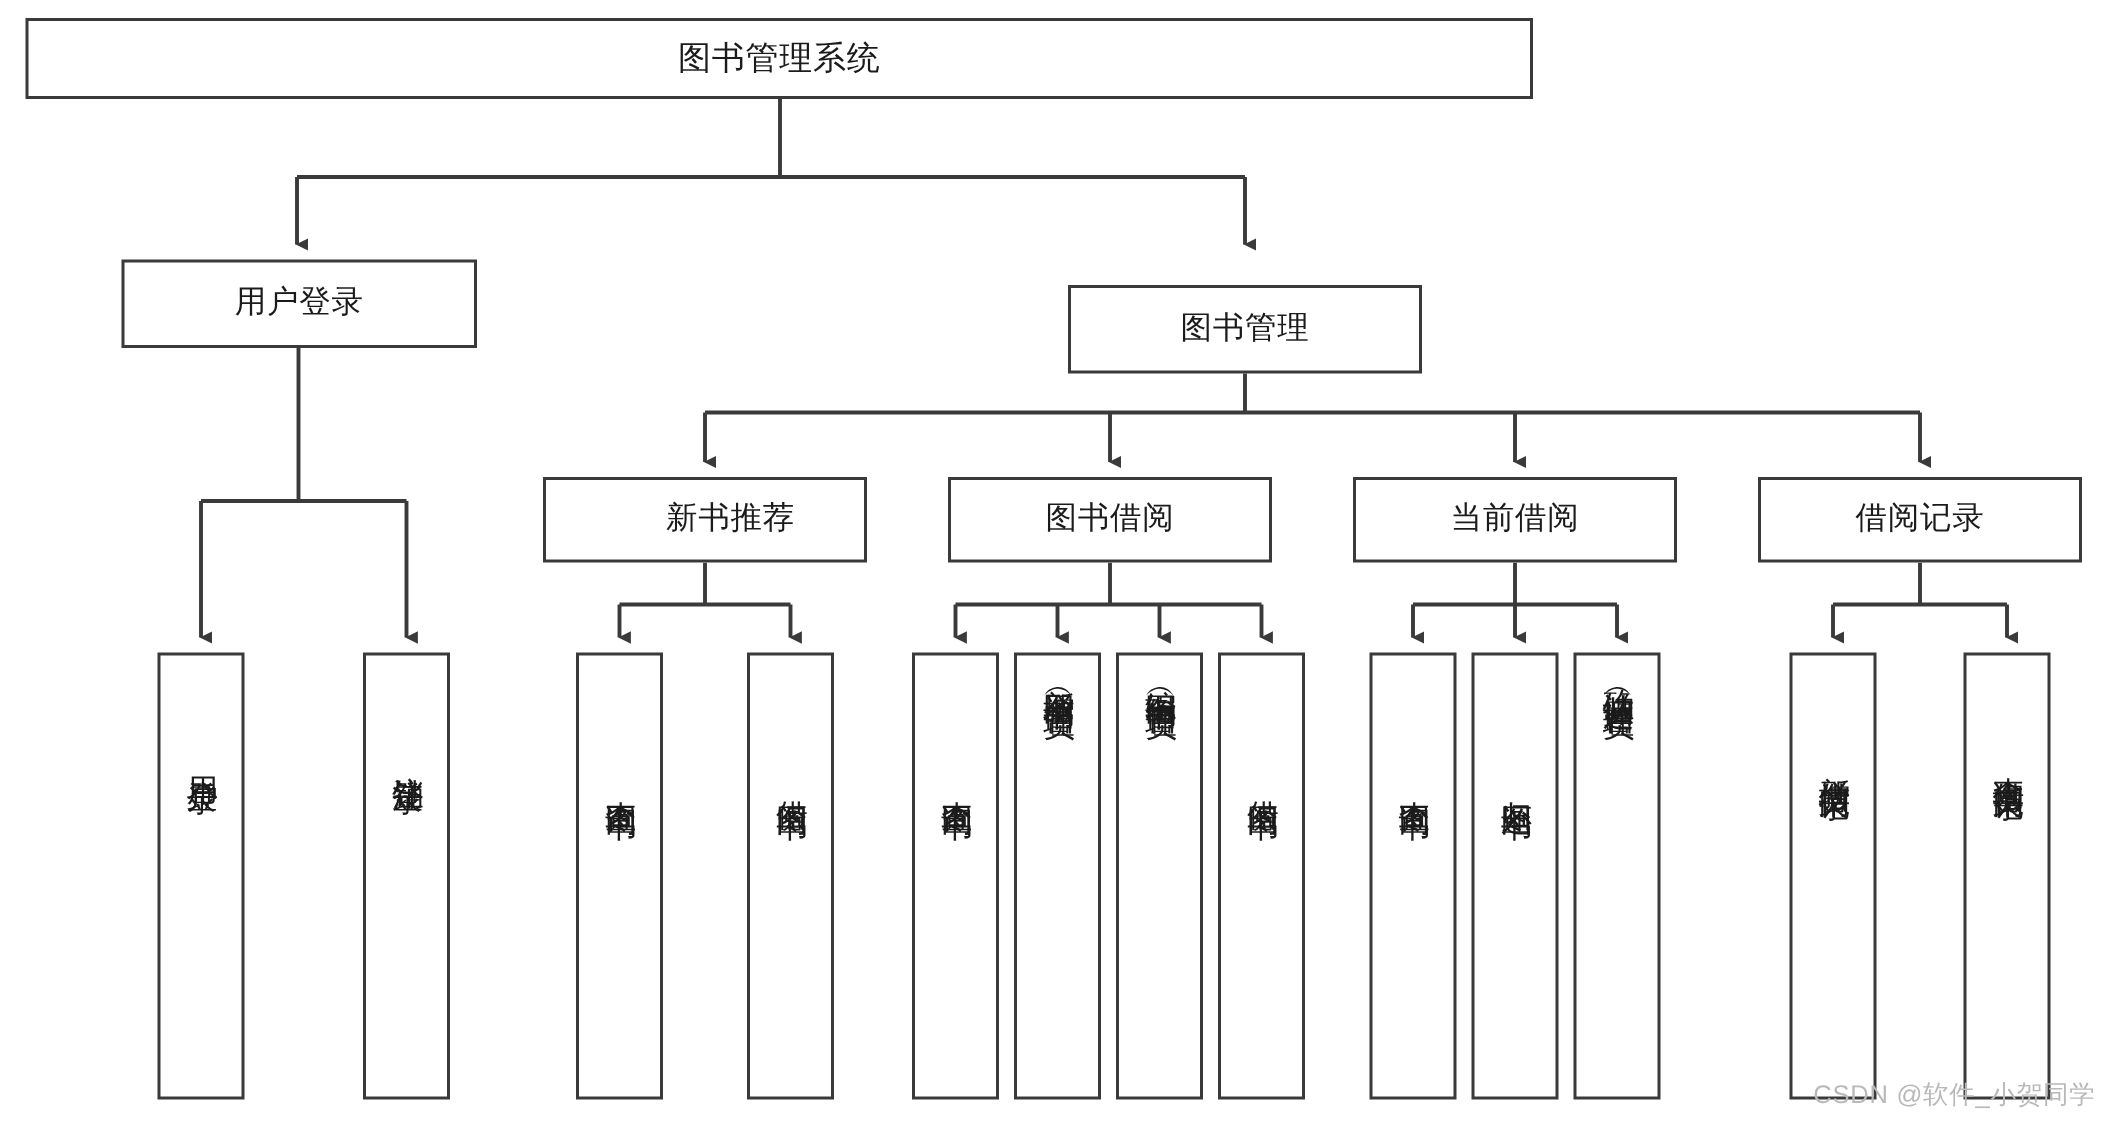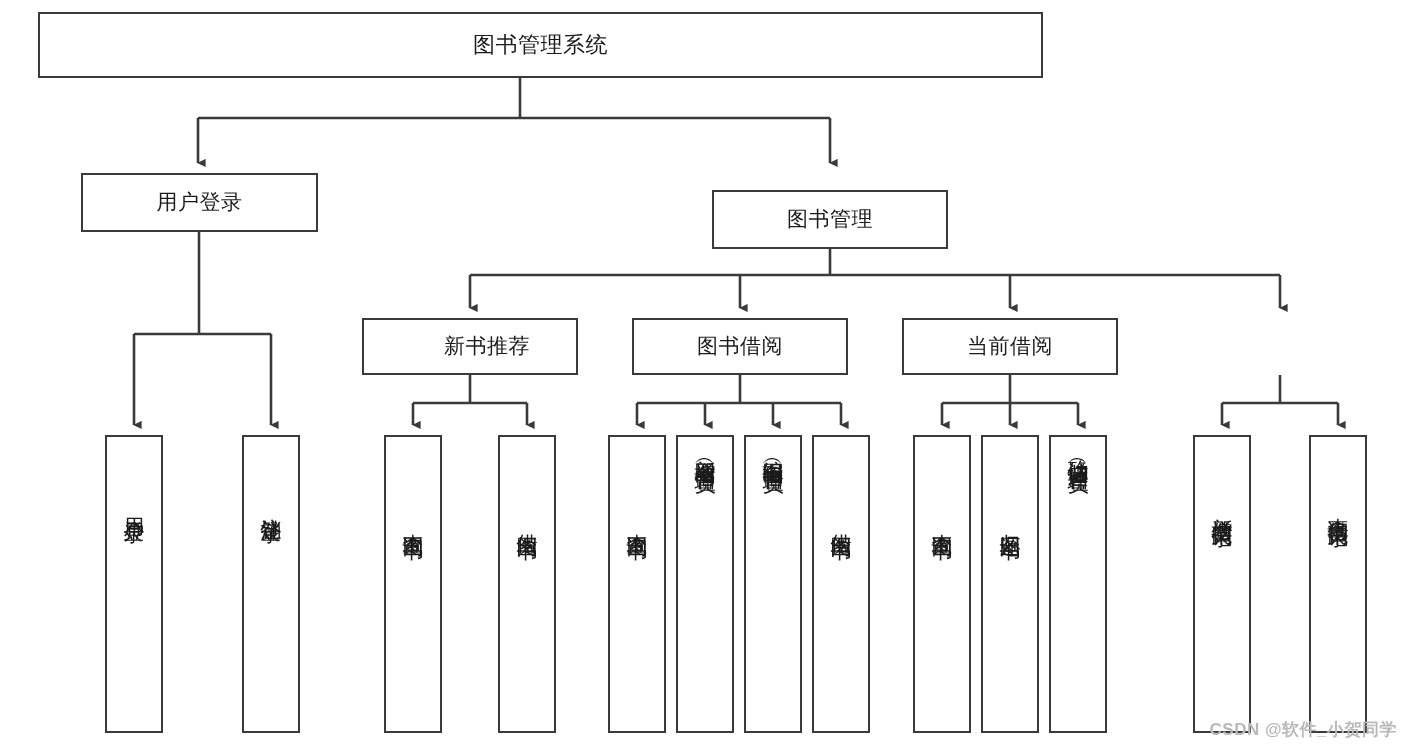--- a/index.html
+++ b/index.html
@@ -75,21 +75,20 @@
     margin-top: 74px;
   }
   .watermark {
     position: absolute;
     right: 8px;
     bottom: 6px;
     font-size: 17px;
     color: #b9b9b9;
     letter-spacing: 0.5px;
     user-select: none;
-    font-weight: bold;
   }
 </style>
 </head>
 <body>
 
 <div id="diagram-root">
 
   <svg id="edge-layer" width="1405" height="747" viewBox="0 0 1405 747" xmlns="http://www.w3.org/2000/svg">
     <defs>
       <marker id="arrowhead" markerWidth="9" markerHeight="9" refX="4.5" refY="7.6" orient="auto" markerUnits="userSpaceOnUse">
@@ -134,40 +133,43 @@
       <path d="M1010,403 L1010,425" marker-end="url(#arrowhead)"></path>
       <path d="M1078,403 L1078,425" marker-end="url(#arrowhead)"></path>
 
       <path d="M1280,375 L1280,403"></path>
       <path d="M1222,403 L1338,403"></path>
       <path d="M1222,403 L1222,425" marker-end="url(#arrowhead)"></path>
       <path d="M1338,403 L1338,425" marker-end="url(#arrowhead)"></path>
     </g>
   </svg>
 
-  <div class="node root horizontal" style="left:17px; top:12px; width:1005px; height:66px;margin-left:21px;">
+  <div class="node root horizontal" style="left:17px; top:12px; width:1005px; height:54px;">
     <span class="node-label">图书管理系统</span>
   </div>
 
   <div class="node horizontal" style="left:81px; top:173px; width:237px; height:59px;">
     <span class="node-label">用户登录</span>
   </div>
   <div class="node horizontal" style="left:712px; top:190px; width:236px; height:59px;">
     <span class="node-label">图书管理</span>
   </div>
 
   <div class="node horizontal" style="left:362px; top:318px; width:216px; height:57px;padding-left:34px;">
     <span class="node-label">新书推荐</span>
   </div>
   <div class="node horizontal" style="left:902px; top:318px; width:216px; height:57px;">
     <span class="node-label">当前借阅</span>
   </div>
   <div class="node horizontal" style="left:632px; top:318px; width:216px; height:57px;">
     <span class="node-label">图书借阅</span>
   </div>
+  <div class="node horizontal" style="left:1172px; top:318px; width:216px; height:57px;">
+    <span class="node-label">借阅记录</span>
+  </div>
 
   <div class="node leaf mid" style="left:105px; top:435px; width:58px; height:298px;">
     <span class="node-label">用户登录</span>
   </div>
   <div class="node leaf mid" style="left:242px; top:435px; width:58px; height:298px;">
     <span class="node-label">注销登录</span>
   </div>
 
   <div class="node leaf midsm" style="left:384px; top:435px; width:58px; height:298px;">
     <span class="node-label">查询图书</span>

